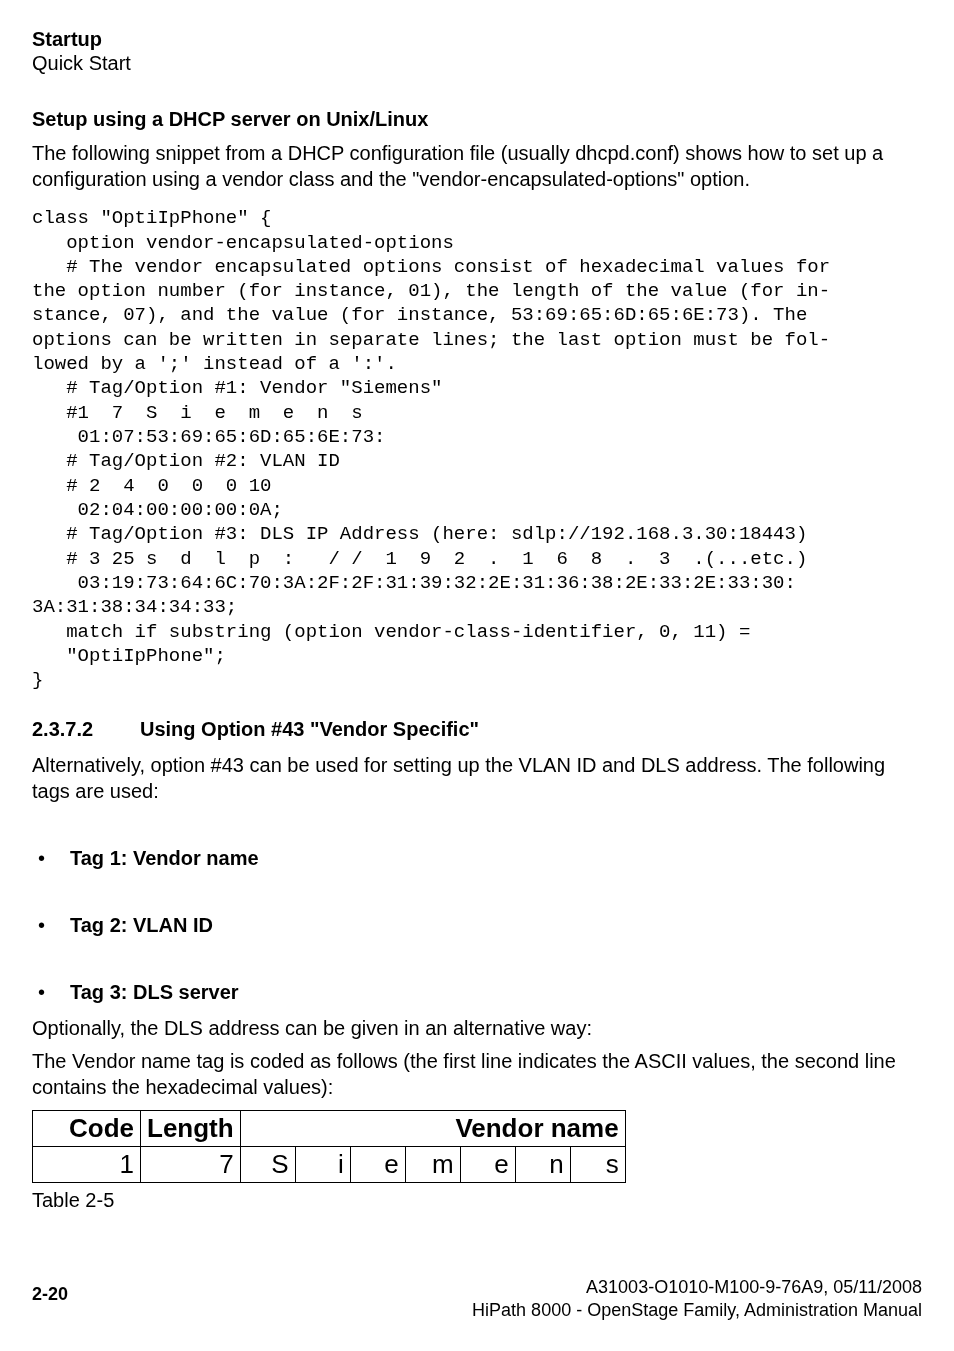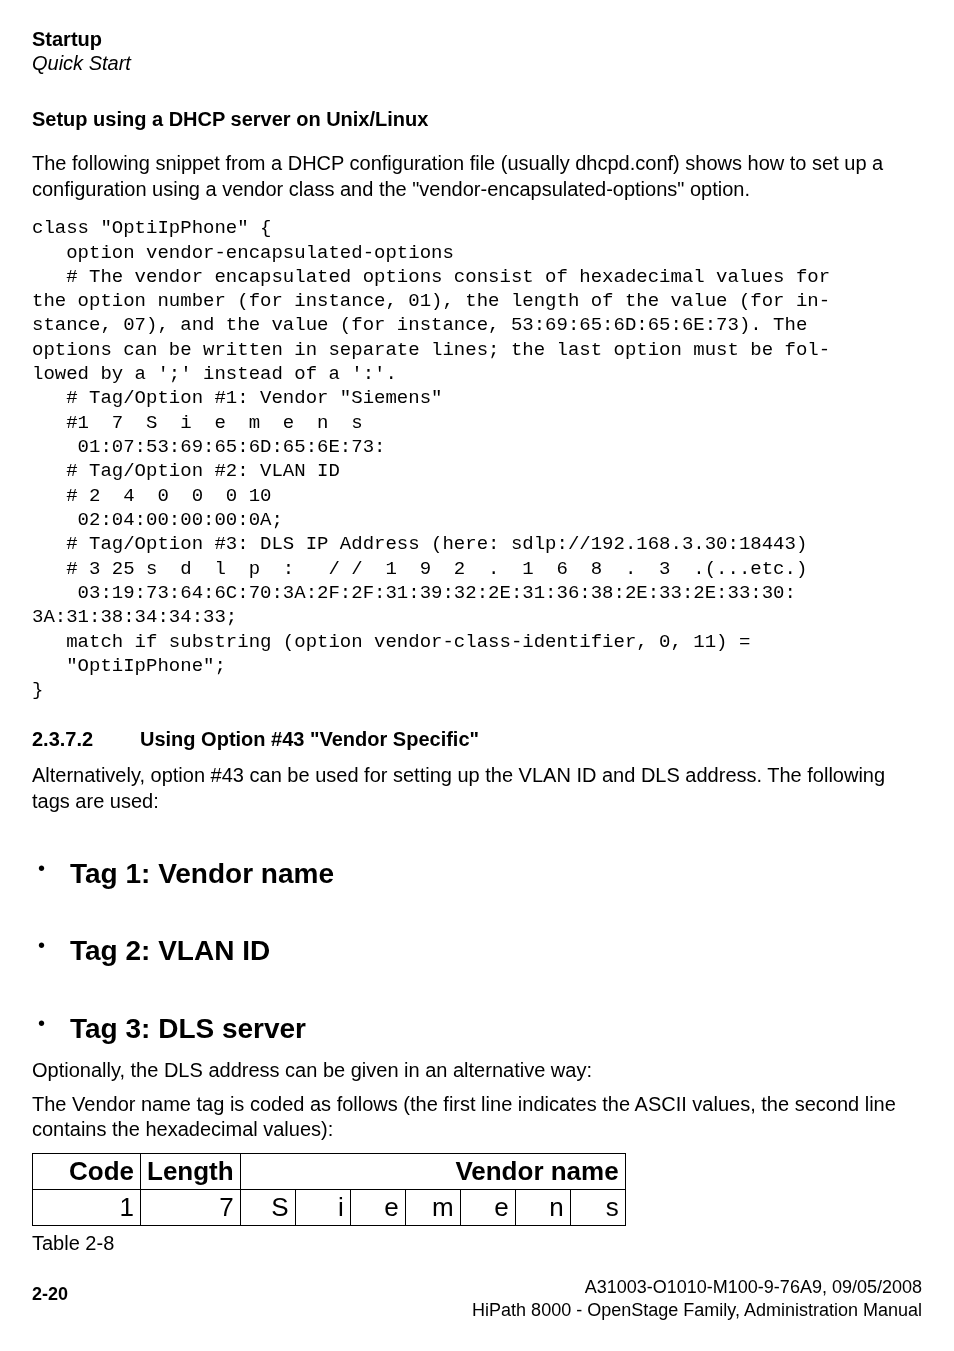--- a/index.html
+++ b/index.html
@@ -15,30 +15,29 @@
     padding: 28px 32px 40px 32px;
     box-sizing: border-box;
     position: relative;
   }
   .header-bold {
     font-weight: bold;
     font-size: 20px;
     line-height: 1.1;
   }
   .header-italic {
-    font-style: italic;
     font-size: 20px;
     line-height: 1.1;
     margin-top: 2px;
   }
   .section-title {
     font-weight: bold;
     font-size: 20px;
     margin-top: 34px;
-    margin-bottom: 20px;
+    margin-bottom: 10px;
   }
   .body-text {
     font-size: 20px;
     line-height: 1.28;
     margin: 0 0 8px 0;
   }
   .code-block {
     font-family: "Courier New", Courier, monospace;
     font-size: 19px;
     line-height: 1.28;
@@ -54,21 +53,21 @@
   .num {
     display: inline-block;
     width: 108px;
   }
   ul.bullets {
     list-style: none;
     margin: 4px 0 10px 0;
     padding: 0;
   }
   ul.bullets li {
-    font-size: 28px;
+    font-size: 20px;
     line-height: 1.35;
     padding-left: 38px;
     position: relative;
     font-weight: bold;
     margin-top: 40px;
   }
   ul.bullets li::before {
     content: "•";
     position: absolute;
     left: 6px;
@@ -179,23 +178,23 @@
       <td width="42">S</td>
       <td width="42">i</td>
       <td width="42">e</td>
       <td width="42">m</td>
       <td width="42">e</td>
       <td width="42">n</td>
       <td width="42">s</td>
     </tr>
   </tbody>
     </table>
-  <div class="table-caption">Table 2-8</div>
+  <div class="table-caption">Table 2-5</div>
 
   <div class="footer">
     <div class="footer-left">2-20</div>
     <div class="footer-right">
-      <div>A31003-O1010-M100-9-76A9, 09/05/2008</div>
+      <div>A31003-O1010-M100-9-76A9, 05/11/2008</div>
       <div>HiPath 8000 - OpenStage Family, Administration Manual</div>
     </div>
   </div>
 
 </div>
 
 </body></html>

